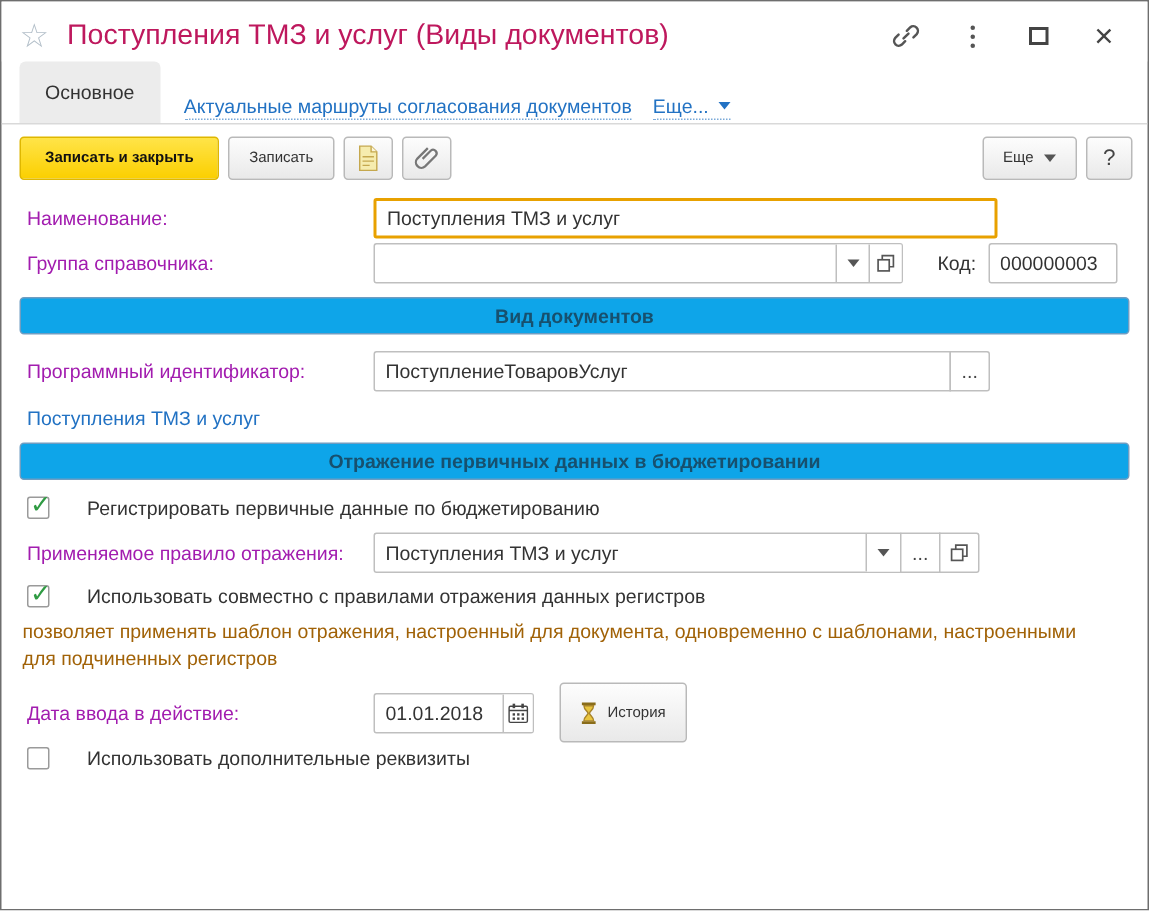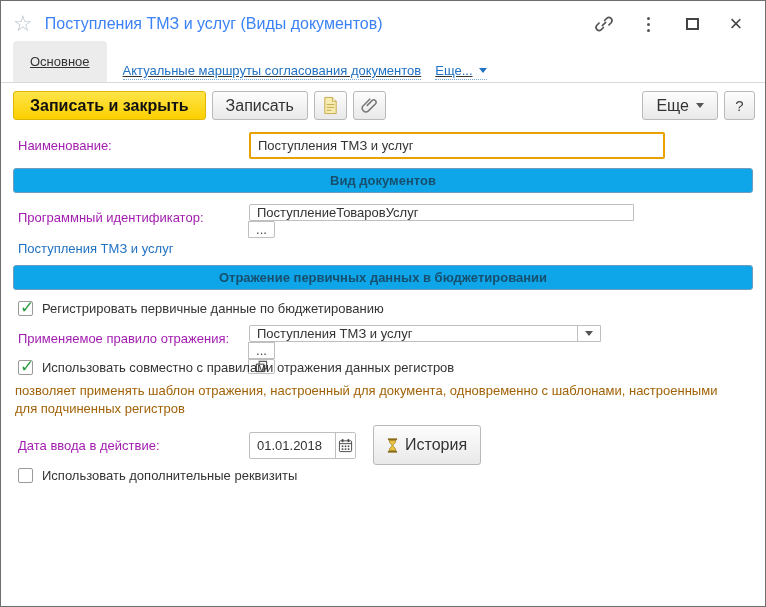--- a/index.html
+++ b/index.html
@@ -15,34 +15,33 @@
     overflow: hidden;
     position: relative;
   }
   
   .titlebar {
     display:flex; align-items:center;
     padding: 12px 14px 6px 12px;
     background:#fff;
   }
   .star { font-size:22px; color:#b3bfc9; line-height:20px; margin-right:12px; cursor:pointer; }
-  .title { font-size:16px; color:#3b82f6; flex:1; white-space:nowrap; overflow:hidden; }
+  .title { font-size:19px; color:#be185d; flex:1; white-space:nowrap; overflow:hidden; }
   .titlebar-actions { display:flex; align-items:center; gap:22px; margin-right:4px; }
   .tb-btn { display:flex; align-items:center; justify-content:center; width:22px; height:22px; cursor:pointer; }
   .kebab { display:flex; flex-direction:column; gap:3px; align-items:center; }
   .kebab i { width:3px; height:3px; border-radius:50%; background:#555; }
   .maxbox { width:13px; height:12px; border:2px solid #444; }
   .closex { font-size:22px; color:#444; line-height:18px; }
   
   .tabs {
     display:flex; align-items:center;
     padding: 0 0 0 12px;
     height: 42px;
     border-bottom: 1px solid #d9d9d9;
-    text-decoration: underline;
   }
   .tab {
     background:#ececec; border-radius:4px 4px 0 0;
     padding: 11px 17px 12px; color:#333; cursor:pointer;
     align-self:stretch; display:flex; align-items:center;
   }
   .navlink {
     color:#2272c3; margin-left:16px; cursor:pointer;
     border-bottom:1px dotted #7aa9d8; padding-bottom:1px;
     white-space:nowrap;
@@ -53,38 +52,38 @@
   .tri.blue { border-top-color:#2272c3; }
   
   .toolbar {
     display:flex; align-items:center; gap:6px;
     padding: 8px 10px 7px 12px;
   }
   .btn {
     height:29px; padding:0 13px;
     background: linear-gradient(#fdfdfd,#e9e9e9);
     border:1px solid #b9b9b9; border-radius:3px;
-    font-family: inherit; font-size:16px; color:#333;
+    font-family: inherit; font-size:10px; color:#333;
     display:inline-flex; align-items:center; justify-content:center; gap:7px;
     cursor:pointer; white-space:nowrap;
   }
   .btn.primary {
     background: linear-gradient(#ffe448,#fbcf00);
     border-color:#dfb700; font-weight:bold; color:#111;
     padding:0 16px;
   }
   .btn.iconbtn { width:33px; padding:0; }
   .btn.help { width:31px; font-size:15px; color:#444; }
   .toolbar .spacer { flex:1; }
   
   .content { padding: 2px 12px 0 12px; }
   .frow { display:flex; align-items:center; margin-top:3px; padding-left:5px; }
   .flabel { width:231px; flex:0 0 231px; color:#a21caf; }
   .ctrl {
-    display:flex; align-items:stretch; height:27px;flex-direction:column;
+    display:flex; align-items:stretch; height:27px;
   }
   .ibox {
     border:1px solid #bfbfbf; border-radius:2px;
     display:flex; align-items:stretch; background:#fff; height:27px;
   }
   .ibox input {
     border:none; outline:none; font-family:inherit; font-size:13px; color:#333;
     padding:0 7px; background:transparent; width:100%;
   }
   .ibox.focused { border:2px solid #e8a100; }
@@ -109,21 +108,21 @@
   
   .cbrow { display:flex; align-items:center; margin-top:8px; padding-left:5px; cursor:pointer; }
   .cbox {
     width:15px; height:15px; border:1px solid #9a9a9a; border-radius:2px;
     background:#fff; position:relative; flex:0 0 15px;
   }
   .cbox.checked::after {
     content:"✓"; position:absolute; left:1px; top:-5px;
     color:#2f9b43; font-size:17px; font-weight:bold;
   }
-  .cblabel { margin-left:9px; }
+  .cblabel { margin-left:25px; }
   .hyper { color:#2272c3; margin:10px 0 0 5px; cursor:pointer; width:fit-content; }
   .hint { color:#a16207; margin:7px 0 0 2px; line-height:1.4; max-width:726px; }
   
   .arrowcell .tri { border-top-color:#555; }
   svg { display:block; }
 </style>
 </head>
 <body>
 
 <div class="window">
@@ -193,20 +192,40 @@
 
   <div class="content">
 
     <div class="frow">
       <span class="flabel">Наименование:</span>
       <span class="ibox focused" style="width:416px">
         <input value="Поступления ТМЗ и услуг" style="">
       </span>
     </div>
 
+    <div class="frow">
+      <span class="flabel">Группа справочника:</span>
+      <span class="ibox" style="width:353px">
+        <input value="" style="">
+        <span class="cell arrowcell">
+            <span class="tri"></span>
+          </span>
+        <span class="cell">
+          <svg width="13" height="13" viewBox="0 0 14 14" fill="none" stroke="#555" stroke-width="1.2">
+            <rect x="1.5" y="4.5" width="8" height="8"></rect>
+            <path d="M4.5 4.5 v-3 h8 v8 h-3"></path>
+          </svg>
+        </span>
+      </span>
+      <span style="width:23px"></span>
+      <span>Код:</span>
+      <span class="ibox" style="width:86px;margin-left:8px">
+        <input value="000000003" style="">
+      </span>
+    </div>
 
     <div class="band">Вид документов</div>
 
     <div class="frow">
       <span class="flabel">Программный идентификатор:</span>
       <span class="ctrl">
         <span class="ibox" style="width:385px;border-radius:2px 0 0 2px">
           <input value="ПоступлениеТоваровУслуг" style="">
         </span>
         <span class="attbtn">...</span>

